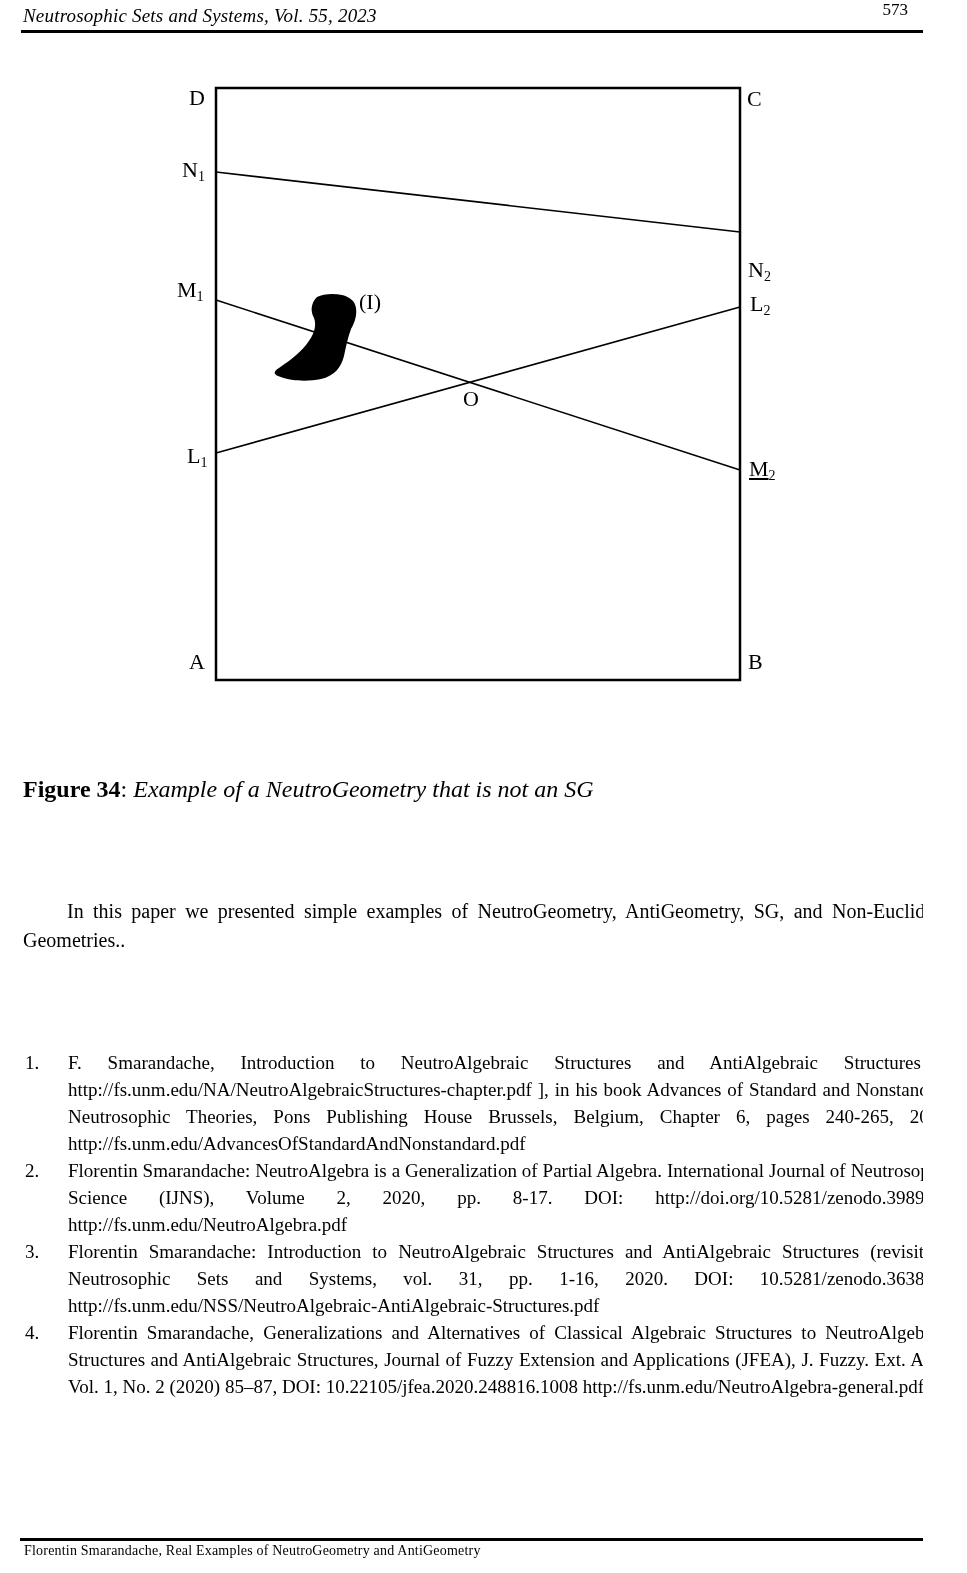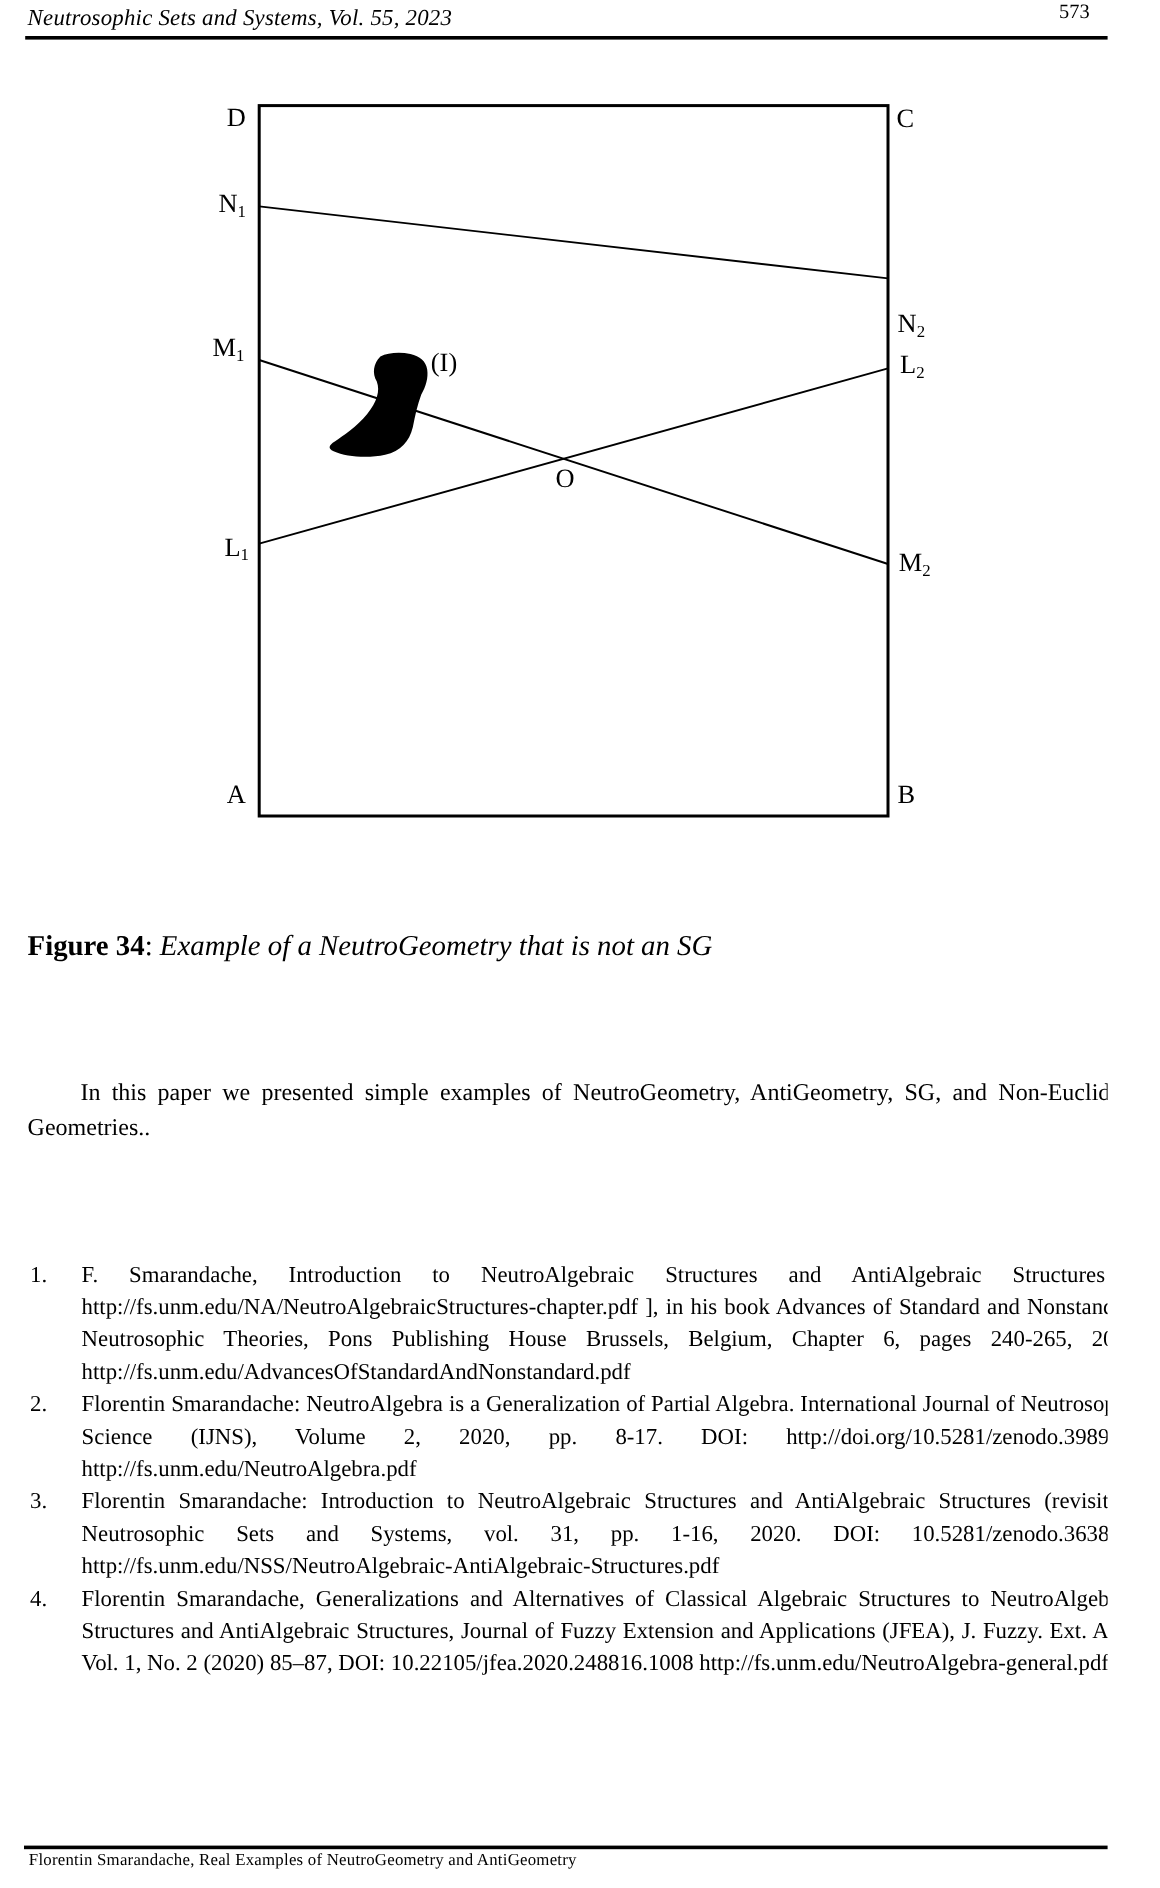--- a/index.html
+++ b/index.html
@@ -72,21 +72,21 @@
     <span class="fig-label" style="left:189px; top:87px;">D</span>
     <span class="fig-label" style="left:747px; top:88px;">C</span>
     <span class="fig-label" style="left:189px; top:651px;">A</span>
     <span class="fig-label" style="left:748px; top:651px;">B</span>
 
     <span class="fig-label" style="left:182px; top:159px;"><span>N</span><sub>1</sub></span>
     <span class="fig-label" style="left:748px; top:220px;margin-top:39px;"><span>N</span><sub>2</sub></span>
     <span class="fig-label" style="left:177px; top:279px;"><span>M</span><sub>1</sub></span>
     <span class="fig-label" style="left:750px; top:293px;"><span>L</span><sub>2</sub></span>
     <span class="fig-label" style="left:187px; top:445px;"><span>L</span><sub>1</sub></span>
-    <span class="fig-label" style="left:749px; top:458px;"><span>M</span><sub>2</sub></span>
+    <span class="fig-label" style="left:749px; top:458px;text-decoration:underline;"><span>M</span><sub>2</sub></span>
 
     <span class="fig-label" style="left:463px; top:388px;">O</span>
     <span class="fig-label" style="left:359px; top:291px;">(I)</span>
 
     <div class="caption"><span class="caption-label">Figure 34</span><span>: </span><span class="caption-text">Example of a NeutroGeometry that is not an SG</span></div>
   </div>
 
   <div class="conclusions">
     <p>In this paper we presented simple examples of NeutroGeometry, AntiGeometry, SG, and Non-Euclidean Geometries..</p>
   </div>

